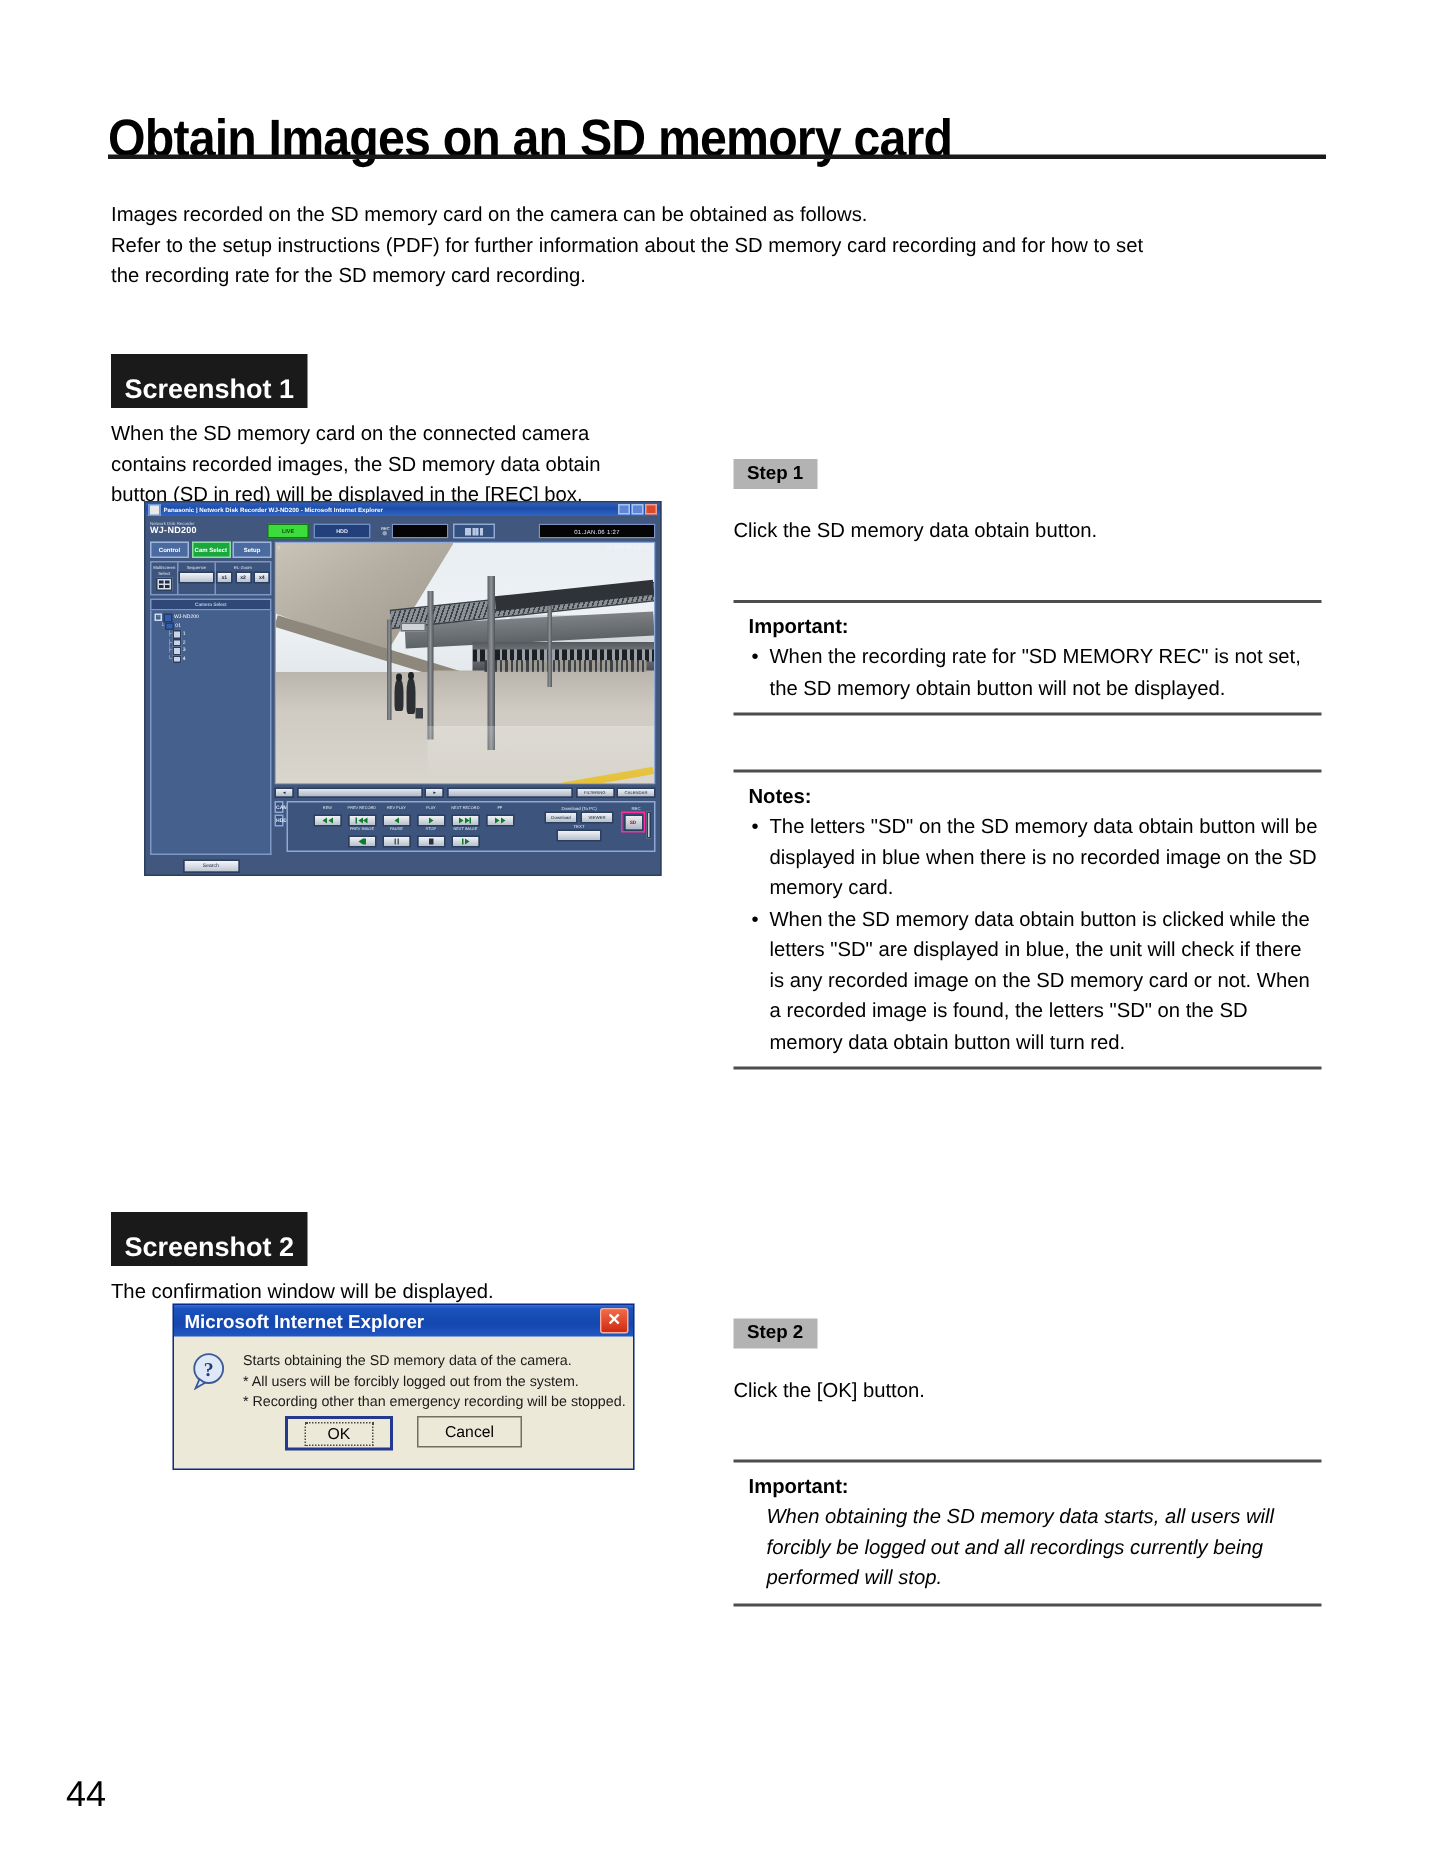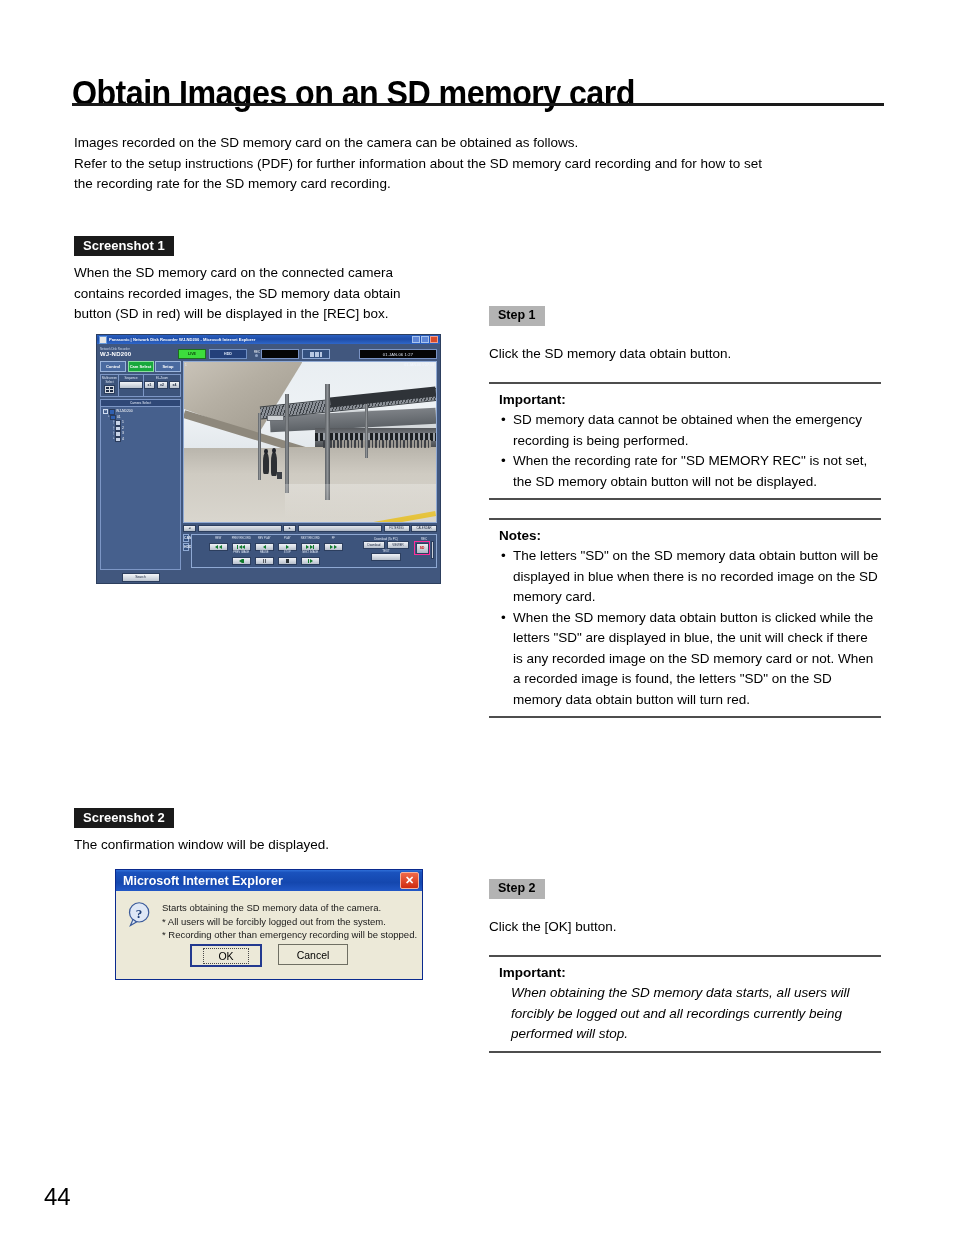--- a/index.html
+++ b/index.html
@@ -52,23 +52,23 @@
     font-size: 13.5px;
     line-height: 20.5px;
   }
   .intro div { white-space: nowrap; }
 
   
   .chip-black {
     display: inline-block;
     background: #1a1a1a;
     color: #ffffff;
-    font-size: 13px;
-    font-weight: bold;
-    padding: 3px 9px 4px 9px;
+    font-size: 18px;
+    font-weight: bold;
+    padding: 14px 9px 4px 9px;
     line-height: 1;
   }
   .chip-gray {
     display: inline-block;
     background: #b3b3b3;
     color: #000000;
     font-size: 12.5px;
     font-weight: bold;
     padding: 3px 9px 4px 9px;
     line-height: 1;
@@ -88,21 +88,21 @@
   
   .right-col-1 { position: absolute; left: 489px; top: 270px; width: 392px; }
   .right-col-2 { position: absolute; left: 489px; top: 843px; width: 392px; }
   .step-body {
     font-size: 13.5px;
     line-height: 20.5px;
     margin-top: 18px;
   }
 
   
-  .notebox { margin-top: 18px; }
+  .notebox { margin-top: 36px; }
   .notebox .rule-top {
     height: 2px;
     background: #4d4d4d;
     width: 100%;
   }
   .notebox .rule-bottom {
     height: 2px;
     background: #4d4d4d;
     width: 100%;
   }
@@ -955,21 +955,20 @@
 
 <div class="right-col-1">
   <div class="chip-gray">Step 1</div>
   <div class="step-body">Click the SD memory data obtain button.</div>
 
   <div class="notebox">
     <div class="rule-top"></div>
     <div class="inner">
       <div class="heading">Important:</div>
       <ul class="bullet-list">
-        <li>SD memory data cannot be obtained when the emergency recording is being performed.</li>
         <li>When the recording rate for "SD MEMORY REC" is not set, the SD memory obtain button will not be displayed.</li>
       </ul>
     </div>
     <div class="rule-bottom"></div>
   </div>
 
   <div class="notebox">
     <div class="rule-top"></div>
     <div class="inner">
       <div class="heading">Notes:</div>

